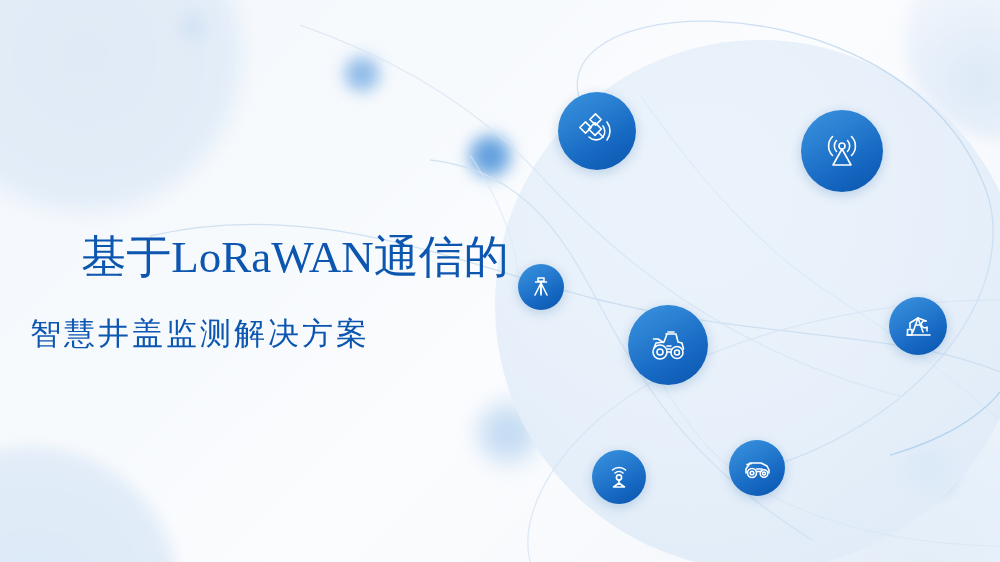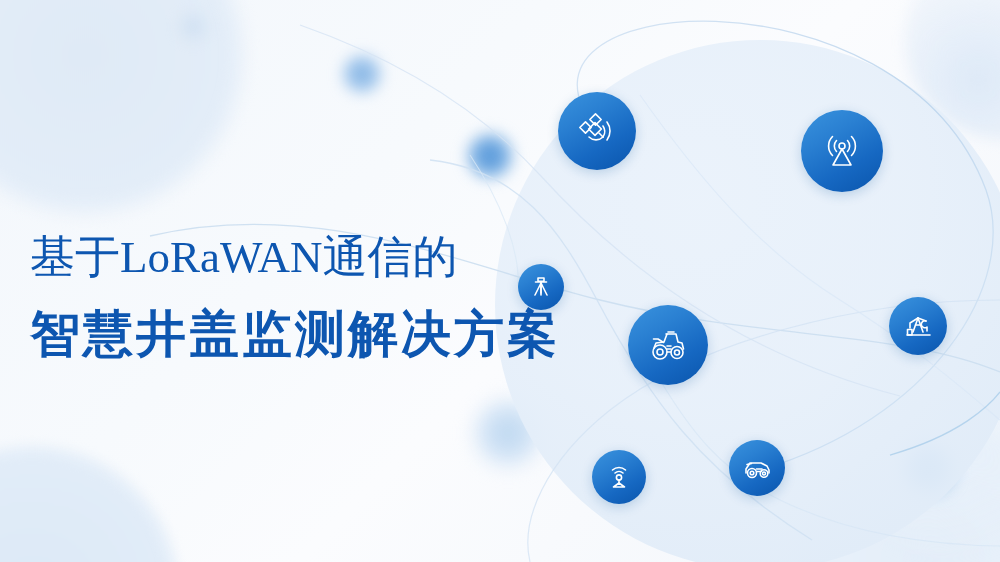--- a/index.html
+++ b/index.html
@@ -93,27 +93,27 @@
   .title-line {
     color: #0d56b0;
     font-family: "Liberation Serif", serif;
     font-weight: 400;
     white-space: nowrap;
   }
   .title-line-1 {
     font-size: 45px;
     line-height: 62px;
     letter-spacing: 0px;
+    text-align: center;
   }
   .title-line-2 {
-    font-size: 50px;
+    font-size: 31px;
     line-height: 62px;
     letter-spacing: 3px;
     margin-top: 15px;
-    font-weight: bold;
   }
 
   
   .node {
     position: absolute;
     border-radius: 50%;
     background: linear-gradient(150deg, #3a93de 0%, #2a80d2 32%, #1668c2 66%, #0a55ac 100%);
     box-shadow: 0 3px 12px rgba(20, 90, 160, 0.22);
     display: flex;
     align-items: center;

